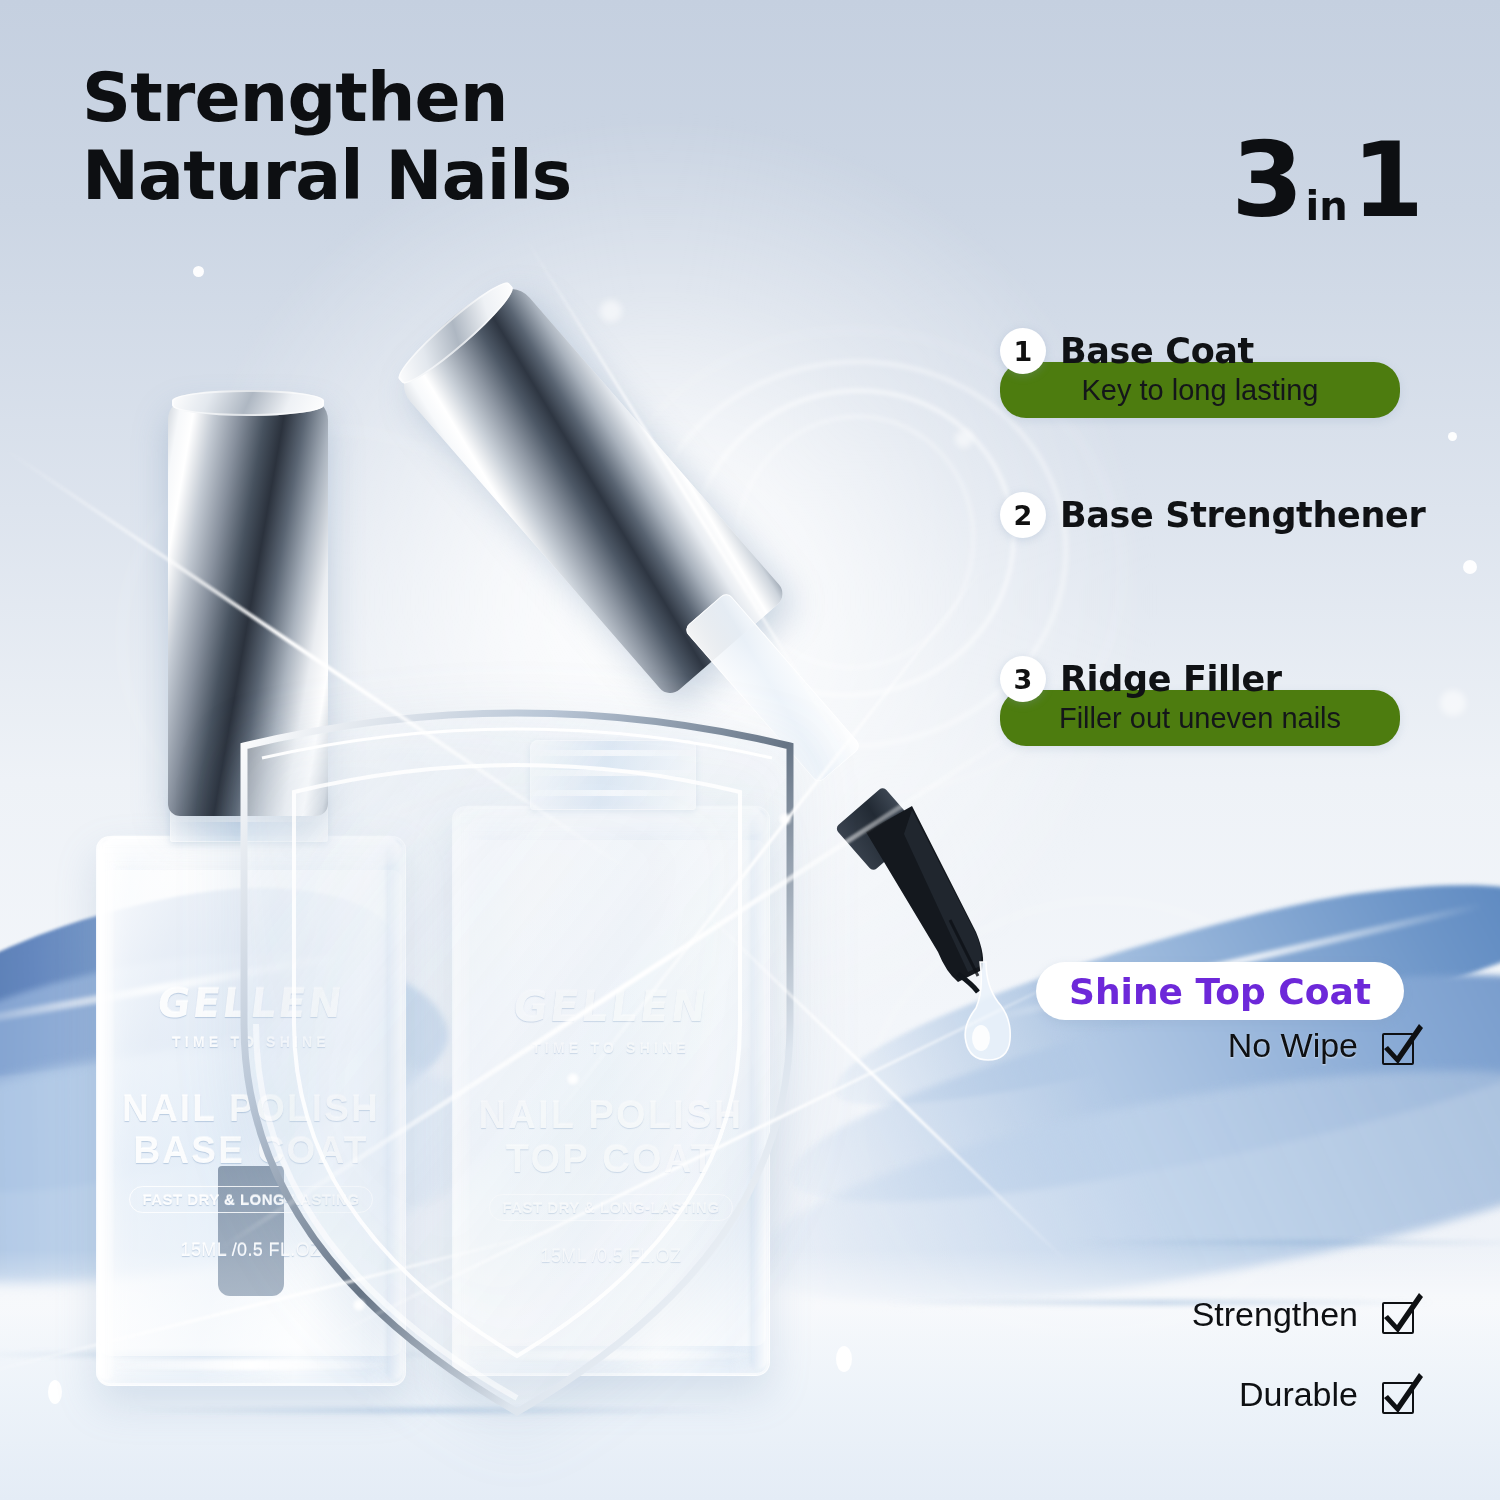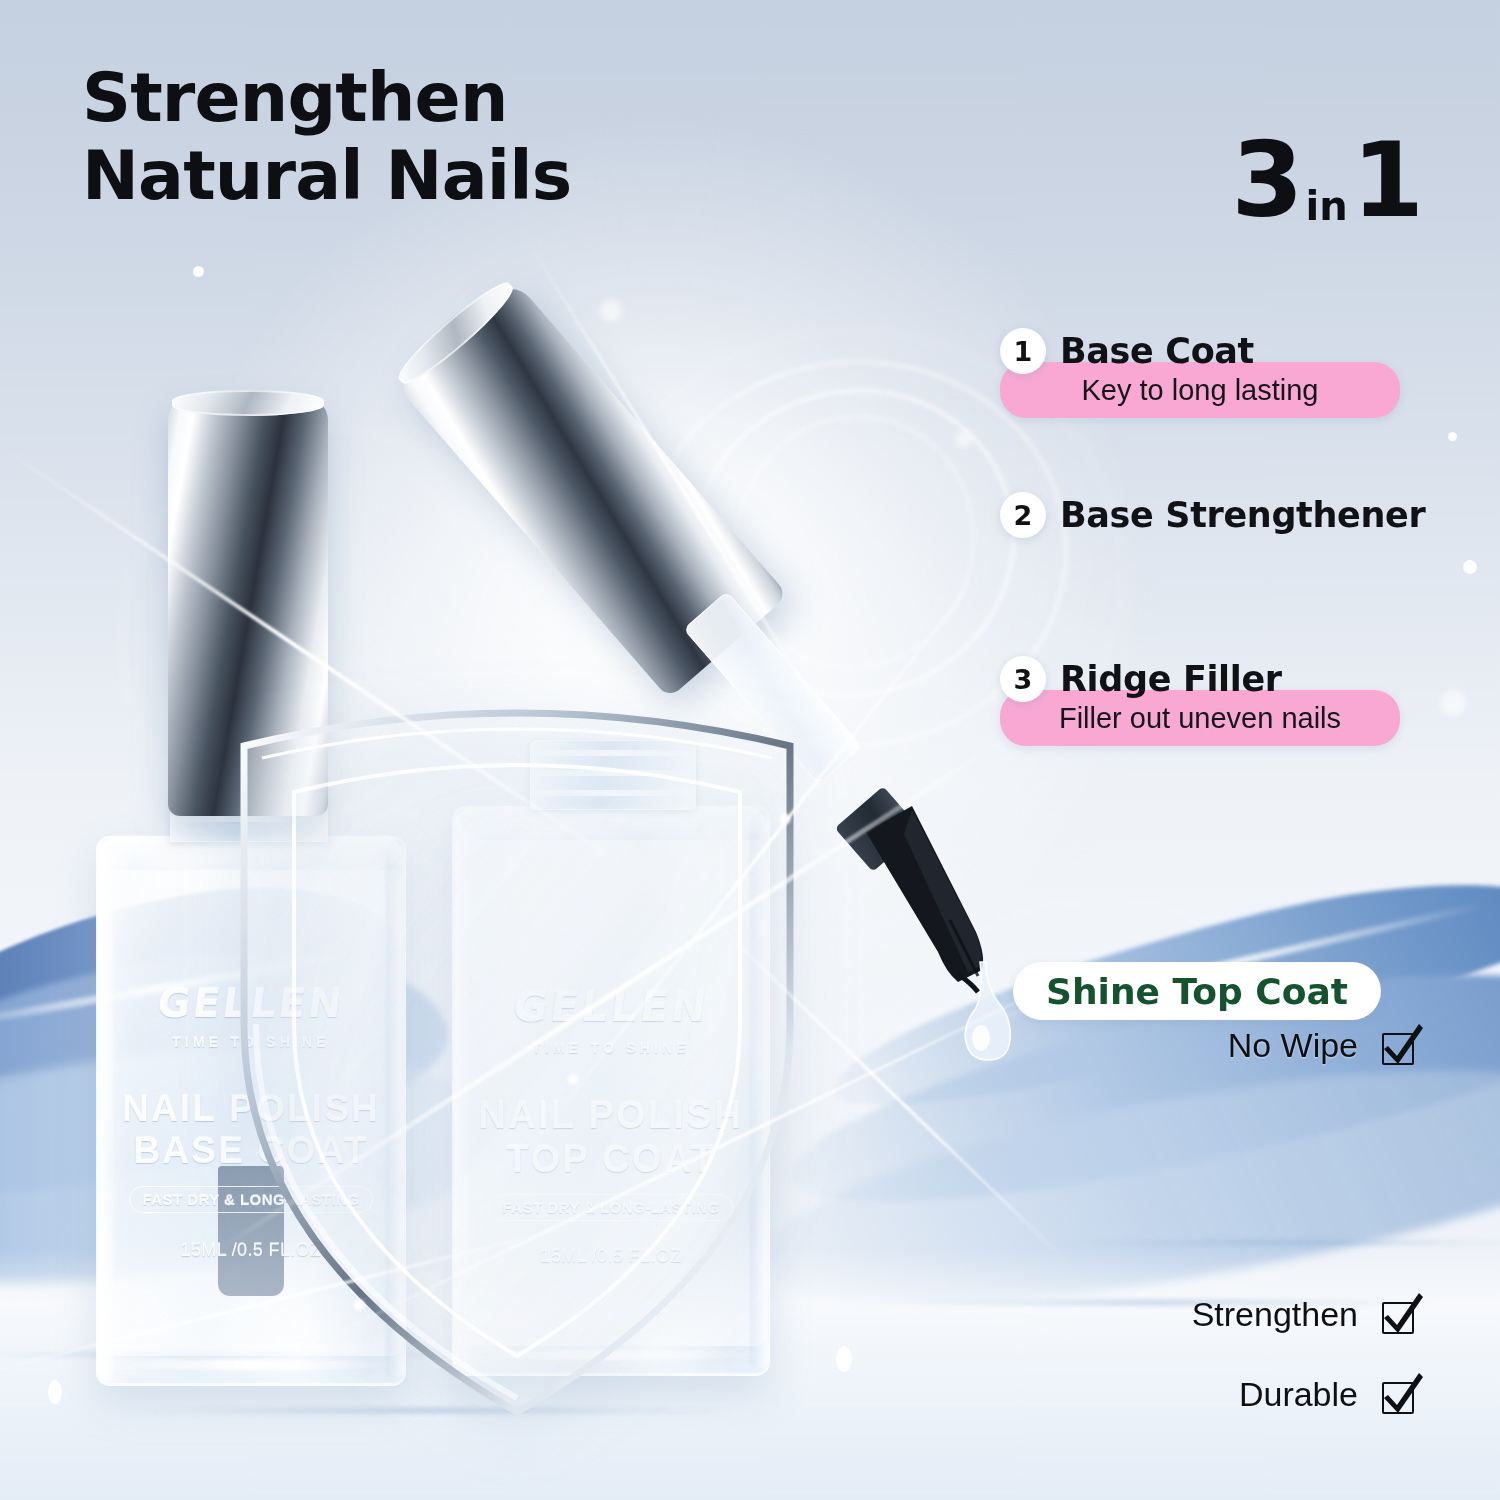--- a/index.html
+++ b/index.html
@@ -238,34 +238,34 @@
     display:flex;align-items:center;justify-content:center;
     font-family:"DejaVu Sans", sans-serif;
     font-weight:bold;font-size:27px;color:#111;
     box-shadow:0 2px 8px rgba(130,155,185,.28);
   }
   .feat-title{
     font-family:"DejaVu Sans", sans-serif;
     font-weight:bold;font-size:35px;color:#101215;letter-spacing:-.01em;white-space:nowrap;
   }
   .feat-pill{
-    margin-top:-12px;background:#f9a8d4;border-radius:26px;
+    margin-top:-12px;background:#4d7c0f;border-radius:26px;
     height:56px;display:flex;align-items:center;justify-content:center;
     font-size:29px;color:#14161a;
     box-shadow:0 3px 10px rgba(130,155,185,.20);
     position:relative;z-index:2;white-space:nowrap;
   }
 
   
   .shine-pill{
-    position:absolute;left:1013px;top:962px;width:368px;height:58px;
+    position:absolute;left:1036px;top:962px;width:368px;height:58px;
     background:#fff;border-radius:29px;
     display:flex;align-items:center;justify-content:center;
     font-family:"DejaVu Sans", sans-serif;
-    font-weight:bold;font-size:36px;color:#14532d;
+    font-weight:bold;font-size:36px;color:#6d28d9;
     box-shadow:0 3px 10px rgba(130,155,185,.20);
   }
 
   
   .check-row{
     position:absolute;right:86px;
     display:flex;align-items:center;gap:22px;
     font-size:34px;color:#0e1013;
   }
   .check-row .txt{white-space:nowrap;text-shadow:0 1px 2px rgba(255,255,255,.55);}

